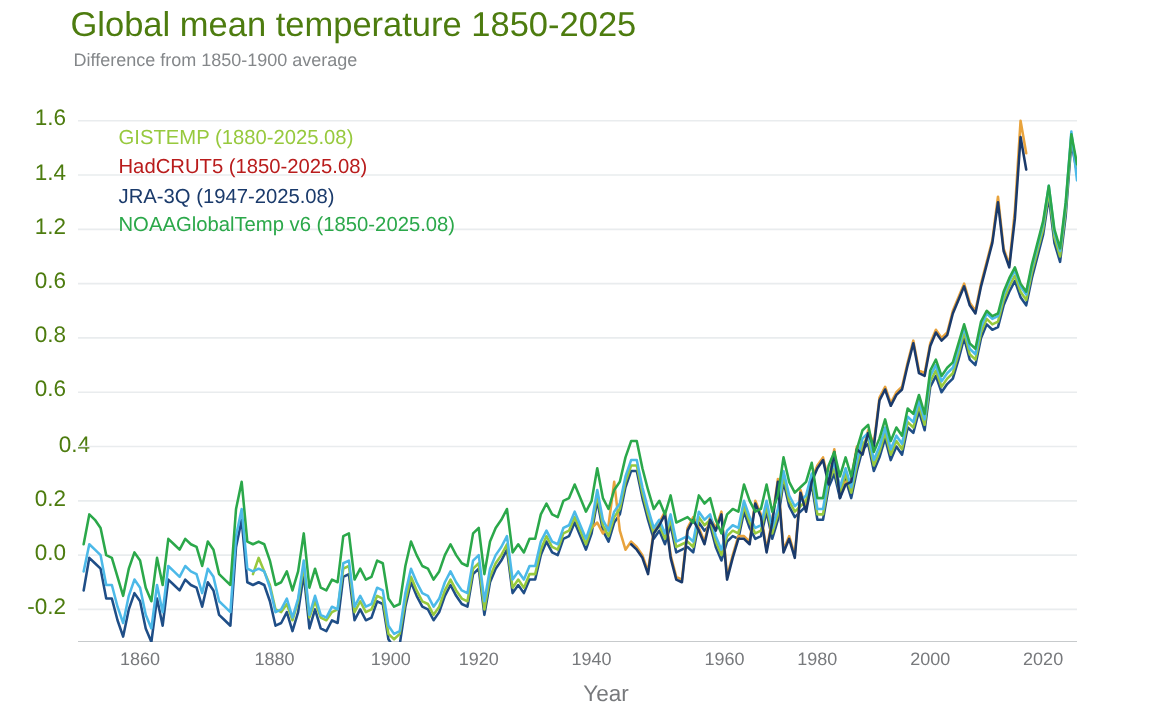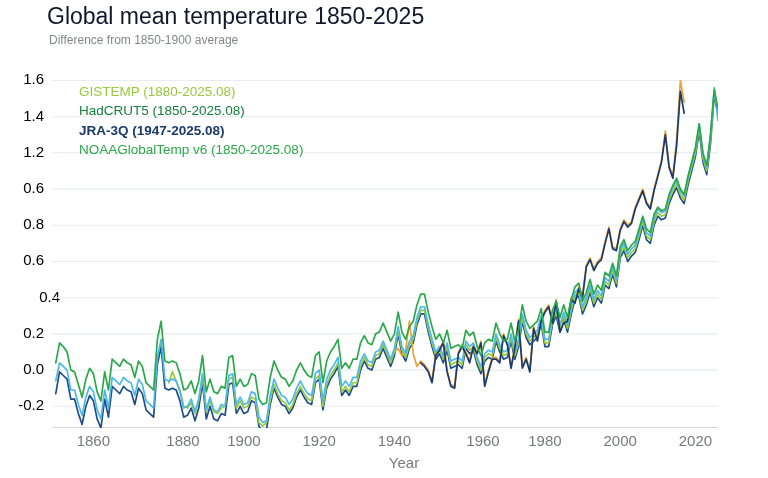--- a/index.html
+++ b/index.html
@@ -19,21 +19,21 @@
     position: absolute;
     left: 0; top: 0;
     width: 768px;
     height: 478px;
   }
   .title {
     position: absolute;
     left: 47px;
     top: 3px;
     font-size: 23px;
-    color: #0f172a;
+    color: #4d7c0f;
     letter-spacing: 0px;
     white-space: nowrap;
   }
   .subtitle {
     position: absolute;
     left: 49px;
     top: 33px;
     font-size: 12px;
     color: #84878a;
     white-space: nowrap;
@@ -42,28 +42,28 @@
     position: absolute;
     left: 52px;
     top: 66px;
     width: 666px;
     height: 362px;
   }
   svg { display: block; }
   .ytick {
     position: absolute;
     font-size: 15px;
-    color: #000000;
+    color: #4d7c0f;
     text-align: right;
     width: 36px;
     white-space: nowrap;
   }
   .xtick {
     position: absolute;
-    font-size: 15px;
+    font-size: 12px;
     color: #77797c;
     text-align: center;
     width: 60px;
     top: 432px;
     white-space: nowrap;
   }
   .xlabel {
     position: absolute;
     top: 454px;
     width: 768px;
@@ -99,21 +99,21 @@
       <div class="ytick" style="left: 8px; top: 251.48px;">0.6</div>
       <div class="ytick" style="left: 8px; top: 215.28px;">0.8</div>
       <div class="ytick" style="left: 8px; top: 179.08px;">0.6</div>
       <div class="ytick" style="left: 8px; top: 142.88px;">1.2</div>
       <div class="ytick" style="left: 8px; top: 106.68px;">1.4</div>
       <div class="ytick" style="left: 8px; top: 70.48px;">1.6</div>
     </div>
   <div id="xtick-layer">
       <div class="xtick" style="left: 63.3898px;">1860</div>
       <div class="xtick" style="left: 153px;">1880</div>
-      <div class="xtick" style="left: 213.898px;">1900</div>
+      <div class="xtick" style="left: 213.898px; text-align: right;">1900</div>
       <div class="xtick" style="left: 289.153px;">1920</div>
       <div class="xtick" style="left: 364.407px;">1940</div>
       <div class="xtick" style="left: 453px;">1960</div>
       <div class="xtick" style="left: 514.915px;">1980</div>
       <div class="xtick" style="left: 590.169px;">2000</div>
       <div class="xtick" style="left: 665.424px;">2020</div>
     </div>
 
   <div class="plot">
     <svg id="plot-svg" width="666" height="362" viewBox="0 0 666 362">
@@ -132,20 +132,20 @@
         <polyline points="342.41,285.98 346.17,282.36 349.93,289.60 353.69,284.17 357.46,255.21 361.22,287.79 364.98,300.46 368.75,295.03 372.51,298.65 376.27,304.08 380.03,314.94 383.80,287.79 387.56,282.36 391.32,275.12 395.08,304.08 398.85,318.56 402.61,320.37 406.37,285.98 410.14,278.74 413.90,285.98 417.66,295.03 421.42,278.74 425.19,285.98 428.95,275.12 432.71,318.56 436.47,304.08 440.24,291.41 444.00,291.41 447.76,295.03 451.53,267.88 455.29,276.93 459.05,300.46 462.81,280.55 466.58,253.40 470.34,300.46 474.10,291.41 477.86,304.08 481.63,260.64 485.39,273.31 489.15,253.40 492.92,244.35 496.68,238.92 500.44,255.21 504.20,233.49 507.97,264.26 511.73,255.21 515.49,253.40 519.25,231.68 523.02,235.30 526.78,220.82 530.54,229.87 534.31,199.10 538.07,191.86 541.83,202.72 545.59,195.48 549.36,191.86 553.12,175.57 556.88,161.09 560.64,181.00 564.41,182.81 568.17,162.90 571.93,153.85 575.69,159.28 579.46,155.66 583.22,141.18 586.98,132.13 590.75,123.08 594.51,135.75 598.27,141.18 602.03,123.08 605.80,108.60 609.56,94.12 613.32,65.16 617.08,99.55 620.85,110.41 624.61,74.21 628.37,14.48 632.14,36.20" fill="none" stroke="#e8a33d" stroke-width="1.7" stroke-linejoin="round" stroke-linecap="round"></polyline>
         <polyline points="116.64,316.75 120.41,305.89 124.17,314.94 127.93,323.99 131.69,340.28 135.46,342.09 139.22,336.66 142.98,347.52 146.75,334.85 150.51,311.32 154.27,345.71 158.03,334.85 161.80,345.71 165.56,347.52 169.32,342.09 173.08,340.28 176.85,313.13 180.61,311.32 184.37,342.09 188.14,334.85 191.90,342.09 195.66,340.28 199.42,331.23 203.19,333.04 206.95,356.57 210.71,360.19 214.47,356.57 218.24,334.85 222.00,318.56 225.76,327.61 229.53,334.85 233.29,336.66 237.05,343.90 240.81,338.47 244.58,327.61 248.34,320.37 252.10,327.61 255.86,333.04 259.63,334.85 263.39,313.13 267.15,309.51 270.92,340.28 274.68,318.56 278.44,309.51 282.20,304.08 285.97,296.84 289.73,325.80 293.49,320.37 297.25,325.80 301.02,316.75 304.78,316.75 308.54,300.46 312.31,291.41 316.07,298.65 319.83,300.46 323.59,289.60 327.36,287.79 331.12,278.74 334.88,287.79 338.64,296.84 342.41,285.98 346.17,264.26 349.93,284.17 353.69,291.41 357.46,278.74 361.22,273.31 364.98,255.21 368.75,244.35 372.51,244.35 376.27,262.45 380.03,276.93 383.80,289.60 387.56,284.17 391.32,293.22 395.08,280.55 398.85,298.65 402.61,296.84 406.37,295.03 410.14,298.65 413.90,278.74 417.66,284.17 421.42,280.55 425.19,295.03 428.95,304.08 432.71,291.41 436.47,287.79 440.24,289.60 444.00,271.50 447.76,282.36 451.53,289.60 455.29,287.79 459.05,271.50 462.81,289.60 466.58,276.93 470.34,251.59 474.10,267.88 477.86,275.12 481.63,271.50 485.39,267.88 489.15,253.40 492.92,276.93 496.68,276.93 500.44,255.21 504.20,246.16 507.97,262.45 511.73,249.78 515.49,262.45 519.25,244.35 523.02,229.87 526.78,226.25 530.54,244.35 534.31,235.30 538.07,222.63 541.83,237.11 545.59,228.06 549.36,233.49 553.12,215.39 556.88,219.01 560.64,204.53 564.41,217.20 568.17,188.24 571.93,181.00 575.69,191.86 579.46,186.43 583.22,182.81 586.98,170.14 590.75,155.66 594.51,170.14 598.27,173.76 602.03,155.66 605.80,146.61 609.56,150.23 613.32,148.42 617.08,133.94 620.85,124.89 624.61,117.65 628.37,128.51 632.14,133.94 635.90,115.84 639.66,101.36 643.42,86.88 647.19,61.54 650.95,92.31 654.71,104.98 658.47,74.21 662.24,25.34 666.00,45.25" fill="none" stroke="#97c93d" stroke-width="1.7" stroke-linejoin="round" stroke-linecap="round"></polyline>
         <polyline points="3.76,314.94 7.53,296.84 11.29,300.46 15.05,304.08 18.81,323.99 22.58,323.99 26.34,338.47 30.10,349.33 33.86,331.23 37.63,320.37 41.39,325.80 45.15,343.90 48.92,352.95 52.68,323.99 56.44,342.09 60.20,311.32 63.97,314.94 67.73,318.56 71.49,311.32 75.25,314.94 79.02,316.75 82.78,329.42 86.54,313.13 90.31,318.56 94.07,334.85 97.83,338.47 101.59,342.09 105.36,291.41 109.12,273.31 112.88,313.13 116.64,314.94 120.41,313.13 124.17,314.94 127.93,325.80 131.69,342.09 135.46,340.28 139.22,333.04 142.98,345.71 146.75,333.04 150.51,307.70 154.27,343.90 158.03,331.23 161.80,343.90 165.56,345.71 169.32,338.47 173.08,340.28 176.85,309.51 180.61,307.70 184.37,338.47 188.14,331.23 191.90,338.47 195.66,336.66 199.42,325.80 203.19,327.61 206.95,351.14 210.71,356.57 214.47,354.76 218.24,329.42 222.00,313.13 225.76,322.18 229.53,329.42 233.29,331.23 237.05,338.47 240.81,333.04 244.58,322.18 248.34,314.94 252.10,322.18 255.86,327.61 259.63,329.42 263.39,307.70 267.15,304.08 270.92,334.85 274.68,313.13 278.44,304.08 282.20,298.65 285.97,291.41 289.73,320.37 293.49,314.94 297.25,320.37 301.02,311.32 304.78,311.32 308.54,295.03 312.31,287.79 316.07,295.03 319.83,296.84 323.59,285.98 327.36,284.17 331.12,275.12 334.88,284.17 338.64,293.22 342.41,282.36 346.17,260.64 349.93,280.55 353.69,287.79 357.46,275.12 361.22,269.69 364.98,251.59 368.75,240.73 372.51,240.73 376.27,258.83 380.03,273.31 383.80,285.98 387.56,280.55 391.32,289.60 395.08,276.93 398.85,295.03 402.61,293.22 406.37,291.41 410.14,295.03 413.90,275.12 417.66,280.55 421.42,276.93 425.19,291.41 428.95,300.46 432.71,287.79 436.47,284.17 440.24,285.98 444.00,267.88 447.76,278.74 451.53,285.98 455.29,284.17 459.05,267.88 462.81,285.98 466.58,273.31 470.34,247.97 474.10,264.26 477.86,271.50 481.63,267.88 485.39,264.26 489.15,249.78 492.92,273.31 496.68,273.31 500.44,251.59 504.20,242.54 507.97,258.83 511.73,246.16 515.49,258.83 519.25,240.73 523.02,226.25 526.78,222.63 530.54,240.73 534.31,231.68 538.07,219.01 541.83,233.49 545.59,224.44 549.36,229.87 553.12,211.77 556.88,215.39 560.64,200.91 564.41,213.58 568.17,184.62 571.93,177.38 575.69,188.24 579.46,182.81 583.22,179.19 586.98,166.52 590.75,152.04 594.51,166.52 598.27,170.14 602.03,152.04 605.80,142.99 609.56,146.61 613.32,144.80 617.08,130.32 620.85,121.27 624.61,114.03 628.37,124.89 632.14,130.32 635.90,112.22 639.66,97.74 643.42,83.26 647.19,57.92 650.95,88.69 654.71,101.36 658.47,70.59 662.24,21.72 666.00,54.30" fill="none" stroke="#4cb9e8" stroke-width="1.7" stroke-linejoin="round" stroke-linecap="round"></polyline>
         <polyline points="368.75,296.84 372.51,300.46 376.27,305.89 380.03,316.75 383.80,289.60 387.56,284.17 391.32,276.93 395.08,305.89 398.85,320.37 402.61,322.18 406.37,287.79 410.14,280.55 413.90,287.79 417.66,296.84 421.42,280.55 425.19,287.79 428.95,276.93 432.71,320.37 436.47,305.89 440.24,293.22 444.00,293.22 447.76,296.84 451.53,269.69 455.29,278.74 459.05,302.27 462.81,282.36 466.58,255.21 470.34,302.27 474.10,293.22 477.86,305.89 481.63,262.45 485.39,275.12 489.15,255.21 492.92,246.16 496.68,240.73 500.44,257.02 504.20,235.30 507.97,266.07 511.73,257.02 515.49,255.21 519.25,233.49 523.02,237.11 526.78,222.63 530.54,231.68 534.31,200.91 538.07,193.67 541.83,204.53 545.59,197.29 549.36,193.67 553.12,177.38 556.88,162.90 560.64,182.81 564.41,184.62 568.17,164.71 571.93,155.66 575.69,161.09 579.46,157.47 583.22,142.99 586.98,133.94 590.75,124.89 594.51,137.56 598.27,142.99 602.03,124.89 605.80,110.41 609.56,95.93 613.32,68.78 617.08,101.36 620.85,112.22 624.61,79.64 628.37,25.34 632.14,47.06" fill="none" stroke="#1a3a6b" stroke-width="1.7" stroke-linejoin="round" stroke-linecap="round"></polyline>
         <polyline points="3.76,296.84 7.53,276.93 11.29,280.55 15.05,285.98 18.81,304.08 22.58,305.89 26.34,318.56 30.10,331.23 33.86,313.13 37.63,302.27 41.39,307.70 45.15,325.80 48.92,334.85 52.68,305.89 56.44,323.99 60.20,293.22 63.97,296.84 67.73,300.46 71.49,293.22 75.25,296.84 79.02,298.65 82.78,311.32 86.54,295.03 90.31,300.46 94.07,316.75 97.83,320.37 101.59,323.99 105.36,273.31 109.12,255.21 112.88,295.03 116.64,296.84 120.41,295.03 124.17,296.84 127.93,307.70 131.69,323.99 135.46,322.18 139.22,314.94 142.98,327.61 146.75,314.94 150.51,289.60 154.27,325.80 158.03,313.13 161.80,325.80 165.56,327.61 169.32,320.37 173.08,322.18 176.85,291.41 180.61,289.60 184.37,320.37 188.14,313.13 191.90,320.37 195.66,318.56 199.42,307.70 203.19,309.51 206.95,333.04 210.71,338.47 214.47,336.66 218.24,311.32 222.00,295.03 225.76,304.08 229.53,311.32 233.29,313.13 237.05,320.37 240.81,314.94 244.58,304.08 248.34,296.84 252.10,304.08 255.86,309.51 259.63,311.32 263.39,289.60 267.15,285.98 270.92,316.75 274.68,295.03 278.44,285.98 282.20,280.55 285.97,273.31 289.73,302.27 293.49,296.84 297.25,302.27 301.02,293.22 304.78,293.22 308.54,276.93 312.31,269.69 316.07,276.93 319.83,278.74 323.59,267.88 327.36,266.07 331.12,257.02 334.88,266.07 338.64,275.12 342.41,267.88 346.17,246.16 349.93,266.07 353.69,273.31 357.46,260.64 361.22,255.21 364.98,238.92 368.75,228.06 372.51,228.06 376.27,246.16 380.03,260.64 383.80,273.31 387.56,267.88 391.32,276.93 395.08,264.26 398.85,282.36 402.61,280.55 406.37,278.74 410.14,282.36 413.90,264.26 417.66,269.69 421.42,266.07 425.19,280.55 428.95,289.60 432.71,276.93 436.47,273.31 440.24,275.12 444.00,257.02 447.76,267.88 451.53,275.12 455.29,273.31 459.05,257.02 462.81,275.12 466.58,264.26 470.34,238.92 474.10,255.21 477.86,262.45 481.63,258.83 485.39,255.21 489.15,242.54 492.92,266.07 496.68,266.07 500.44,244.35 504.20,235.30 507.97,251.59 511.73,238.92 515.49,251.59 519.25,233.49 523.02,220.82 526.78,217.20 530.54,235.30 534.31,226.25 538.07,213.58 541.83,228.06 545.59,219.01 549.36,224.44 553.12,206.34 556.88,209.96 560.64,197.29 564.41,209.96 568.17,181.00 571.93,173.76 575.69,184.62 579.46,179.19 583.22,175.57 586.98,162.90 590.75,150.23 594.51,162.90 598.27,166.52 602.03,148.42 605.80,141.18 609.56,144.80 613.32,142.99 617.08,128.51 620.85,119.46 624.61,112.22 628.37,123.08 632.14,128.51 635.90,110.41 639.66,95.93 643.42,81.45 647.19,57.92 650.95,86.88 654.71,99.55 658.47,68.78 662.24,23.53 666.00,43.44" fill="none" stroke="#2ba84a" stroke-width="1.7" stroke-linejoin="round" stroke-linecap="round"></polyline>
       </svg>
   </div>
 
   <div class="legend" id="legend">
       <div class="legend-row" style="color: rgb(151, 201, 61);">GISTEMP (1880-2025.08)</div>
-      <div class="legend-row" style="color: #15803d;">HadCRUT5 (1850-2025.08)</div>
-      <div class="legend-row" style="color: rgb(26, 58, 107); font-weight: bold;">JRA-3Q (1947-2025.08)</div>
+      <div class="legend-row" style="color: #b91c1c;">HadCRUT5 (1850-2025.08)</div>
+      <div class="legend-row" style="color: rgb(26, 58, 107);">JRA-3Q (1947-2025.08)</div>
       <div class="legend-row" style="color: rgb(43, 168, 74);">NOAAGlobalTemp v6 (1850-2025.08)</div>
     </div>
 
   <div class="xlabel">Year</div>
 
 </div>
 
 </body></html>

